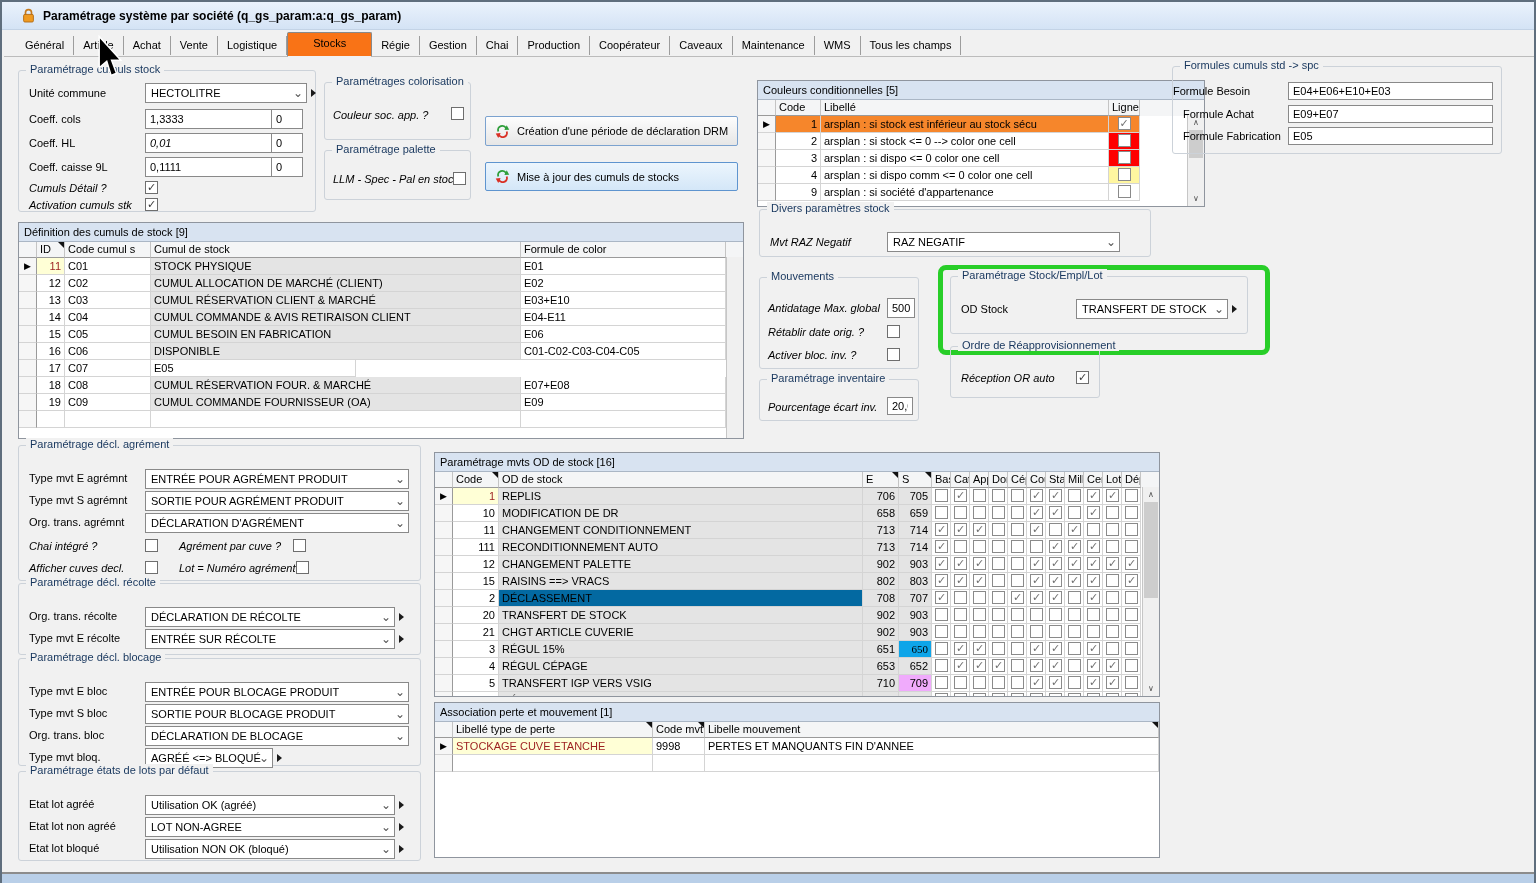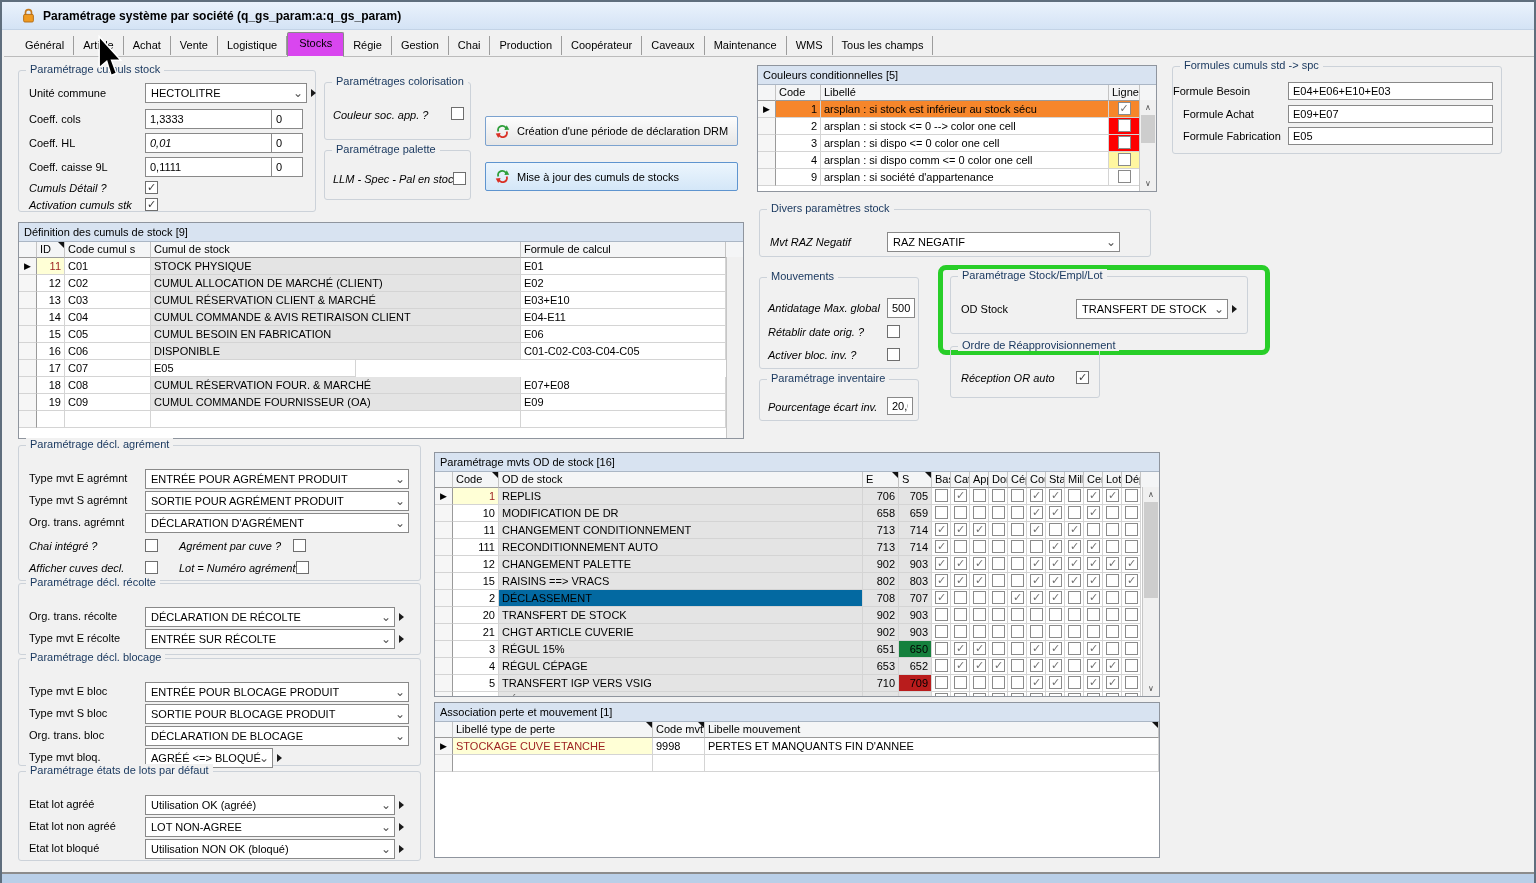--- a/index.html
+++ b/index.html
@@ -5,22 +5,22 @@
   html,body{margin:0;padding:0;background:#c8c8c8;font-family:"Liberation Sans",sans-serif;}
   #app{position:relative;width:1536px;height:883px;background:#f1f1f1;overflow:hidden;
        border-top:2px solid #5f6e7d;border-left:2px solid #5f6e7d;border-right:2px solid #5f6e7d;box-sizing:border-box;}
   .titlebar{position:absolute;left:0;top:0;right:0;height:27px;
     background:linear-gradient(#eaf2fc,#d4e3f5);display:flex;align-items:center;gap:8px;padding-left:20px;
     border-bottom:1px solid #c3d3e6;}
   .titlebar .t{font-size:12px;font-weight:bold;color:#000;}
   .tabs{position:absolute;left:2px;top:31px;right:0;height:23px;display:flex;align-items:flex-end;
         border-bottom:1px solid #bcbcbc;padding-left:12px;}
   .tab{height:19px;line-height:19px;padding:0 9px;font-size:11px;color:#000;border-right:1px solid #9d9d9d;margin-bottom:1px;}
-  .tab.active{height:23px;line-height:21px;background:#d946ef;border:1px solid #898989;border-bottom:1px solid #f1f1f1;
-        margin-bottom:-1px;border-radius:2px 2px 0 0;padding:0 11px;font-weight:normal;}
+  .tab.active{height:23px;line-height:21px;background:#f97316;border:1px solid #898989;border-bottom:1px solid #f1f1f1;
+        margin-bottom:-1px;border-radius:2px 2px 0 0;padding:0 25px;font-weight:normal;}
   .grp{position:absolute;border:1px solid #ccd2d9;border-radius:3px;box-sizing:border-box;}
   .grp-title{position:absolute;top:-8px;left:7px;background:#f1f1f1;padding:0 4px;font-size:11px;color:#17365d;white-space:nowrap;}
   .lbl{position:absolute;font-size:11px;color:#000;white-space:nowrap;}
   .it{font-style:italic;}
   .combo{position:absolute;height:20px;background:#fff;border:1px solid #898989;box-sizing:border-box;
          font-size:11px;line-height:18px;padding:0 16px 0 5px;white-space:nowrap;overflow:hidden;}
   .combo .chev{position:absolute;right:3px;top:0;font-size:12px;color:#555;line-height:18px;}
   .txt{position:absolute;height:20px;border:1px solid #898989;background:#fff;font-size:11px;
        font-family:"Liberation Sans",sans-serif;padding:0 4px;box-sizing:border-box;color:#000;}
   .cb{position:absolute;width:13px;height:13px;border:1px solid #6e6e6e;background:#fff;box-sizing:border-box;
@@ -134,21 +134,21 @@
   <div class="btn hl" style="left:483px;top:160px;width:253px;height:29px">
     <svg width="15" height="15" viewBox="0 0 16 16">
       <path d="M3.5,8 A4.5,4.5 0 0 1 12,5" fill="none" stroke="#2e9e3a" stroke-width="2"></path>
       <polygon points="12.5,1.2 15.2,6 10,6.4" fill="#2e9e3a"></polygon>
       <path d="M12.5,8 A4.5,4.5 0 0 1 4,11" fill="none" stroke="#d93025" stroke-width="2"></path>
       <polygon points="3.5,14.8 0.8,10 6,9.6" fill="#d93025"></polygon>
     </svg>
     <span>Mise à jour des cumuls de stocks</span>
   </div>
 
-  <div class="grid" id="grid-couleurs" style="left:755px;top:63px;width:400px;height:127px">
+  <div class="grid" id="grid-couleurs" style="left:755px;top:78px;width:448px;height:127px">
       <div class="gcaption">Couleurs conditionnelles [5]</div>
       <div class="ghead">
         <div class="hcell" style="width: 18px;"></div>
         <div class="hcell" style="width: 45px;">Code</div>
         <div class="hcell" style="width: 288px;">Libellé</div>
         <div class="hcell" style="width: 31px;">Ligne</div>
       </div>
       <div class="grow">
         <div class="gcell sel" style="width: 18px;">
           <div class="rowarrow">▶</div>
@@ -208,21 +208,21 @@
     <input class="txt" style="left: 115px; top: 60px; width: 205px; height: 18px;" readonly="" value="E05">
   </div>
 
   <div class="grid" id="grid-definition" style="left:16px;top:220px;width:726px;height:217px">
       <div class="gcaption">Définition des cumuls de stock [9]</div>
       <div class="ghead">
         <div class="hcell" style="width: 18px;"></div>
         <div class="hcell" style="width: 28px;">ID<div class="sortmark"></div></div>
         <div class="hcell" style="width: 86px;">Code cumul s</div>
         <div class="hcell" style="width: 370px;">Cumul de stock</div>
-        <div class="hcell" style="width: 205px;">Formule de calcul</div>
+        <div class="hcell" style="width: 205px;">Formule de color</div>
       </div>
       <div class="grow">
         <div class="gcell sel" style="width: 18px;">
           <div class="rowarrow">▶</div>
         </div>
         <div class="gcell num" style="width: 28px; background: rgb(255, 255, 214); color: rgb(156, 31, 31);">11</div>
         <div class="gcell" style="width: 86px;">C01</div>
         <div class="gcell" style="width: 370px; background: rgb(228, 228, 228);">STOCK PHYSIQUE</div>
         <div class="gcell" style="width: 205px;">E01</div>
       </div>
@@ -792,21 +792,21 @@
         </div>
         <div class="gcell" style="width: 19px;">
           <div class="gcb"></div>
         </div>
       </div>
       <div class="grow">
         <div class="gcell sel" style="width: 18px;"></div>
         <div class="gcell num" style="width: 46px;">3</div>
         <div class="gcell" style="width: 364px; background: rgb(228, 228, 228);">RÉGUL 15%</div>
         <div class="gcell num" style="width: 36px; background: rgb(228, 228, 228);">651</div>
-        <div class="gcell num" style="width: 33px; background: #15803d;">650</div>
+        <div class="gcell num" style="width: 33px; background: #0ea5e9; font-family: Liberation Serif, serif;">650</div>
         <div class="gcell" style="width: 19px;">
           <div class="gcb"></div>
         </div>
         <div class="gcell" style="width: 19px;">
           <div class="gcb on"></div>
         </div>
         <div class="gcell" style="width: 19px;">
           <div class="gcb on"></div>
         </div>
         <div class="gcell" style="width: 19px;">
@@ -872,21 +872,21 @@
         </div>
         <div class="gcell" style="width: 19px;">
           <div class="gcb"></div>
         </div>
       </div>
       <div class="grow">
         <div class="gcell sel" style="width: 18px;"></div>
         <div class="gcell num" style="width: 46px;">5</div>
         <div class="gcell" style="width: 364px; background: rgb(228, 228, 228);">TRANSFERT IGP VERS VSIG</div>
         <div class="gcell num" style="width: 36px; background: rgb(228, 228, 228);">710</div>
-        <div class="gcell num" style="width: 33px; background: #b91c1c;">709</div>
+        <div class="gcell num" style="width: 33px; background: #f0abfc;">709</div>
         <div class="gcell" style="width: 19px;">
           <div class="gcb"></div>
         </div>
         <div class="gcell" style="width: 19px;">
           <div class="gcb"></div>
         </div>
         <div class="gcell" style="width: 19px;">
           <div class="gcb"></div>
         </div>
         <div class="gcell" style="width: 19px;">

